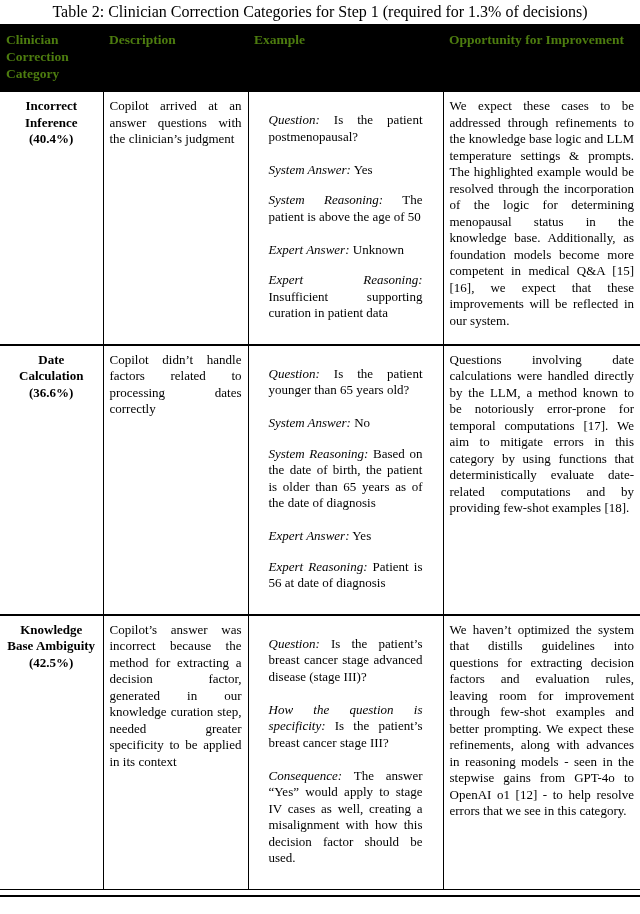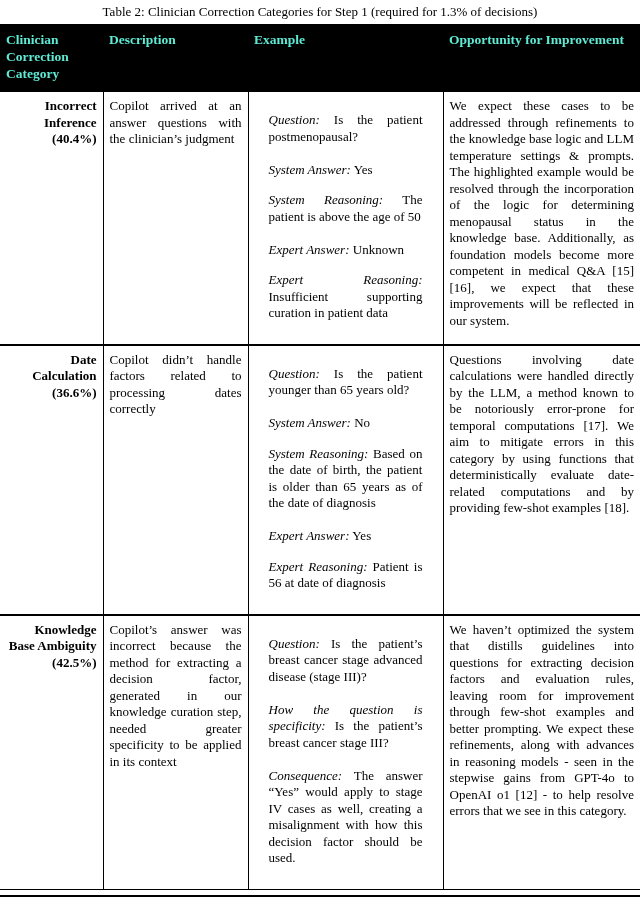--- a/index.html
+++ b/index.html
@@ -5,34 +5,34 @@
   * { margin: 0; padding: 0; box-sizing: border-box; }
   html, body { background: #ffffff; }
   body {
     width: 640px;
     font-family: "Liberation Serif", "DejaVu Serif", serif;
     color: #000;
   }
   .page { width: 640px; padding-top: 2px; }
   .caption {
     text-align: center;
-    font-size: 13px;
+    font-size: 16px;
     line-height: 19px;
     padding-bottom: 3px;
   }
   table.cc-table {
     width: 640px;
     border-collapse: collapse;
     table-layout: fixed;
     border-top: 2px solid #000;
     border-bottom: 1.5px solid #000;
   }
   thead th {
     background: #000;
-    color: #5eead4;
+    color: #4d7c0f;
     font-size: 13.5px;
     line-height: 17px;
     font-weight: bold;
     text-align: left;
     vertical-align: top;
     padding: 5px 6px 8px 6px;
   }
   tbody tr { border-top: 2px solid #000; }
   tbody td {
     vertical-align: top;
@@ -41,21 +41,21 @@
     padding: 6px 6px 8px 6px;
     text-align: justify;
     border-right: 1.5px solid #000;
     hyphens: auto;
     -webkit-hyphens: auto;
     overflow-wrap: break-word;
   }
   tbody td:last-child { border-right: none; }
   td.cat {
     font-weight: bold;
-    text-align: right;
+    text-align: center;
     hyphens: none;
   }
   .ex-label { font-style: italic; }
   p.seg { margin: 14px; }
   p.seg.gap { margin-top: 16.5px; }
   .bottom-rule {
     width: 640px;
     border-top: 2.5px solid #000;
     margin-top: 5px;
     height: 0;

